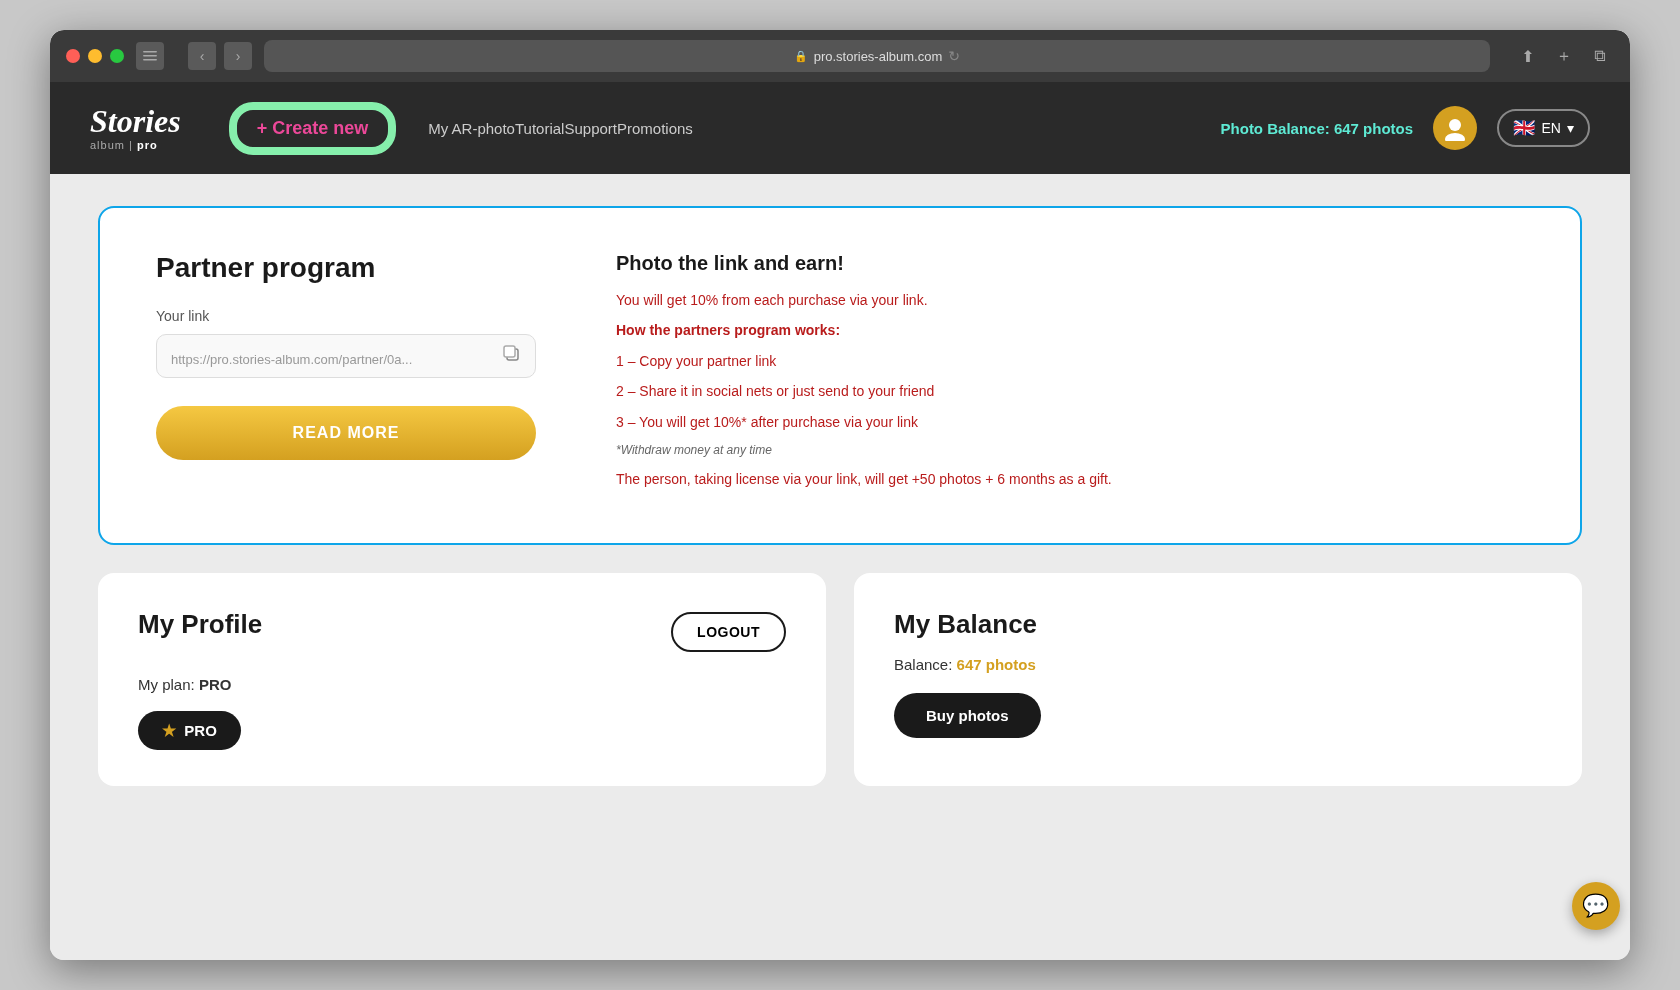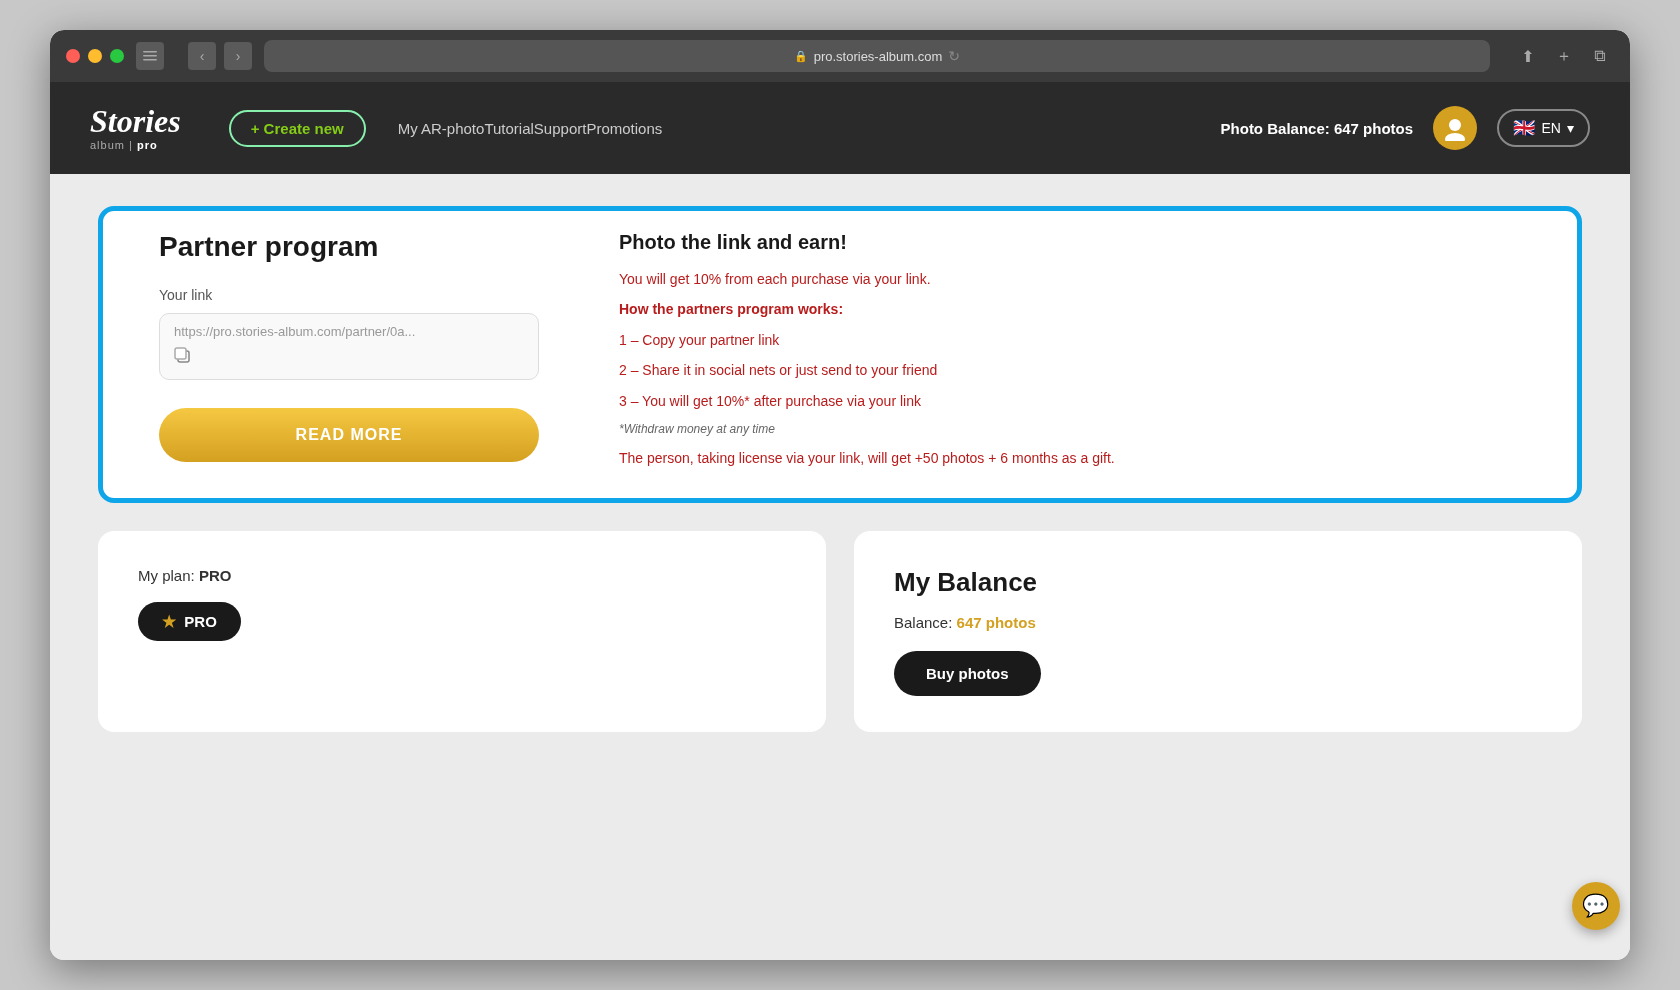--- a/index.html
+++ b/index.html
@@ -133,25 +133,25 @@
     }
     .logo-sub {
       font-size: 11px;
       color: #aaa;
       letter-spacing: 1px;
       margin-top: 2px;
     }
     .logo-sub span { color: #fff; font-weight: 600; }
     .create-new-btn {
       background: transparent;
-      border: 2px solid #86efac;
-      color: #84cc16;
+      border: 8px solid #86efac;
+      color: #ec4899;
       border-radius: 24px;
       padding: 8px 20px;
-      font-size: 15px;
+      font-size: 18px;
       font-weight: 600;
       cursor: pointer;
       display: flex;
       align-items: center;
       gap: 6px;
       white-space: nowrap;
     }
     .nav-links {
       display: flex;
       align-items: center;
@@ -166,21 +166,21 @@
     .nav-right {
       display: flex;
       align-items: center;
       gap: 20px;
     }
     .photo-balance {
       color: #ccc;
       font-size: 15px;
       white-space: nowrap;
     }
-    .photo-balance span { color: #ffffff; font-weight: 600; }
+    .photo-balance span { color: #5eead4; font-weight: 600; }
     .avatar {
       width: 44px;
       height: 44px;
       border-radius: 50%;
       background: #d4a020;
       display: flex;
       align-items: center;
       justify-content: center;
       color: white;
       font-size: 22px;
@@ -199,50 +199,49 @@
     
     .main-content {
       flex: 1;
       background: #ebebeb;
       padding: 32px 48px;
       overflow-y: auto;
     }
     .partner-card {
       background: white;
       border-radius: 16px;
-      padding: 20px 56px;
-      border: 5px solid #0ea5e9;
+      padding: 44px 56px;
+      border: 2px solid #0ea5e9;
       display: flex;
       gap: 80px;
       margin-bottom: 28px;
     }
     .partner-left {
       flex: 0 0 380px;
     }
     .partner-title {
       font-size: 28px;
       font-weight: 700;
       color: #1a1a1a;
       margin-bottom: 24px;
     }
     .your-link-label {
       font-size: 14px;
       color: #555;
       margin-bottom: 10px;
     }
     .link-input-wrapper {
       display: flex;
-      align-items: flex-start;
+      align-items: flex-end;
       border: 1px solid #ddd;
       border-radius: 10px;
       padding: 10px 14px;
       background: #f9f9f9;
       margin-bottom: 28px;
       gap: 8px;
-      flex-direction: column;
     }
     .link-input-text {
       flex: 1;
       font-size: 13px;
       color: #999;
       white-space: nowrap;
       overflow: hidden;
       text-overflow: ellipsis;
     }
     .copy-icon {
@@ -456,20 +455,24 @@
         <p class="earn-text">2 – Share it in social nets or just send to your friend</p>
         <p class="earn-text">3 – You will get 10%* after purchase via your link</p>
         <p class="earn-text small">*Withdraw money at any time</p>
         <p class="earn-text">The person, taking license via your link, will get +50 photos + 6 months as a gift.</p>
       </div>
     </div>
 
     <div class="bottom-cards">
 
       <div class="profile-card">
+        <div class="card-row">
+          <h2 class="card-title">My Profile</h2>
+          <button class="logout-btn">LOGOUT</button>
+        </div>
         <p class="plan-text">
           <span>My plan:</span>
           <strong>PRO</strong>
         </p>
         <br>
         <div class="pro-badge">
           <span class="pro-star">★</span>
           <span>PRO</span>
         </div>
       </div>

